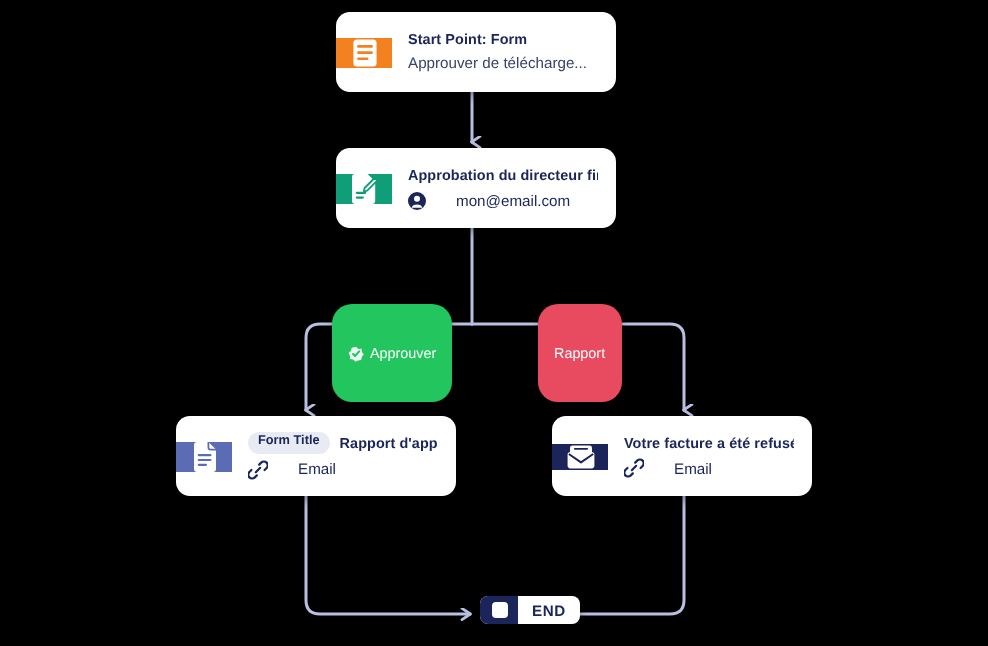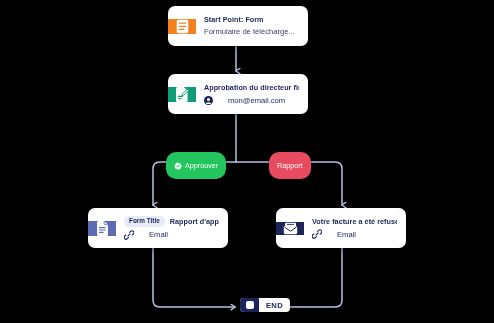--- a/index.html
+++ b/index.html
@@ -114,21 +114,21 @@
   #node-refused { left: 276px; top: 208px; width: 130px; height: 40px; }
   #node-refused .node-icon { background: #1b2559; }
 
   
   .pill {
     position: absolute;
     display: flex;
     align-items: center;
     gap: 3px;
     border-radius: 10px;
-    padding: 9px 8px;
+    padding: 20px 8px;
     font-size: 7.2px;
     color: #ffffff;
     white-space: nowrap;
     z-index: 6;
     box-shadow: 0 1px 3px rgba(0,0,0,0.3);
   }
   #pill-approve { left: 166px; top: 152px; background: #22c55e; }
   #pill-refuse  { left: 269px; top: 152px; background: #e84a5f; }
 
   
@@ -211,21 +211,21 @@
         <rect x="0.7" y="0.7" width="11.6" height="13.6" rx="1.8" fill="#ffffff"></rect>
         <g stroke="#f4811f" stroke-width="1.3" stroke-linecap="round">
           <line x1="3.2" y1="4.2" x2="9.8" y2="4.2"></line>
           <line x1="3.2" y1="7.3" x2="9.8" y2="7.3"></line>
           <line x1="3.2" y1="10.4" x2="7.6" y2="10.4"></line>
         </g>
       </svg>
     </div>
     <div class="node-body">
       <div class="node-title">Start Point: Form</div>
-      <div class="node-sub">Formulaire de télécharge...</div>
+      <div class="node-sub">Approuver de télécharge...</div>
     </div>
   </div>
 
   <div class="node" id="node-approval">
     <div class="node-icon">
       <svg class="ic" width="14" height="15" viewBox="0 0 14 15" aria-hidden="true">
         <path d="M1.0,1.6 a1.6,1.6 0 0 1 1.6,-1.6 h6.2 l3.8,3.8 v9.6
                  a1.6,1.6 0 0 1 -1.6,1.6 h-8.4 a1.6,1.6 0 0 1 -1.6,-1.6 z" fill="#ffffff"></path>
         <g stroke="#0f9e78" stroke-width="1.1" stroke-linecap="round">
           <line x1="3.4" y1="9.4" x2="7.6" y2="9.4"></line>

